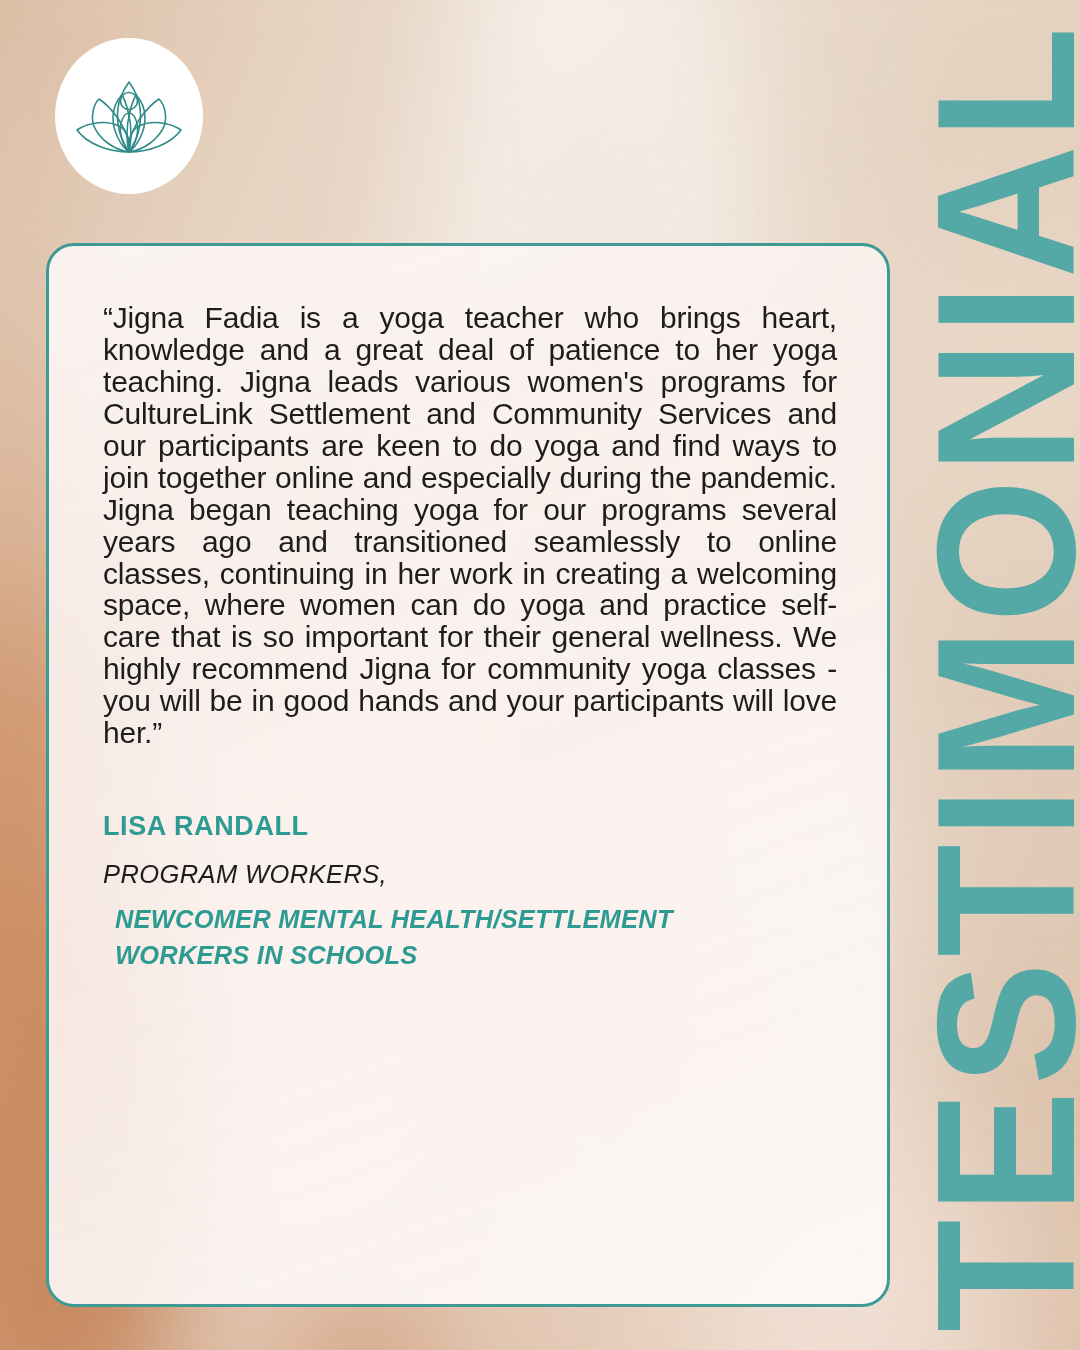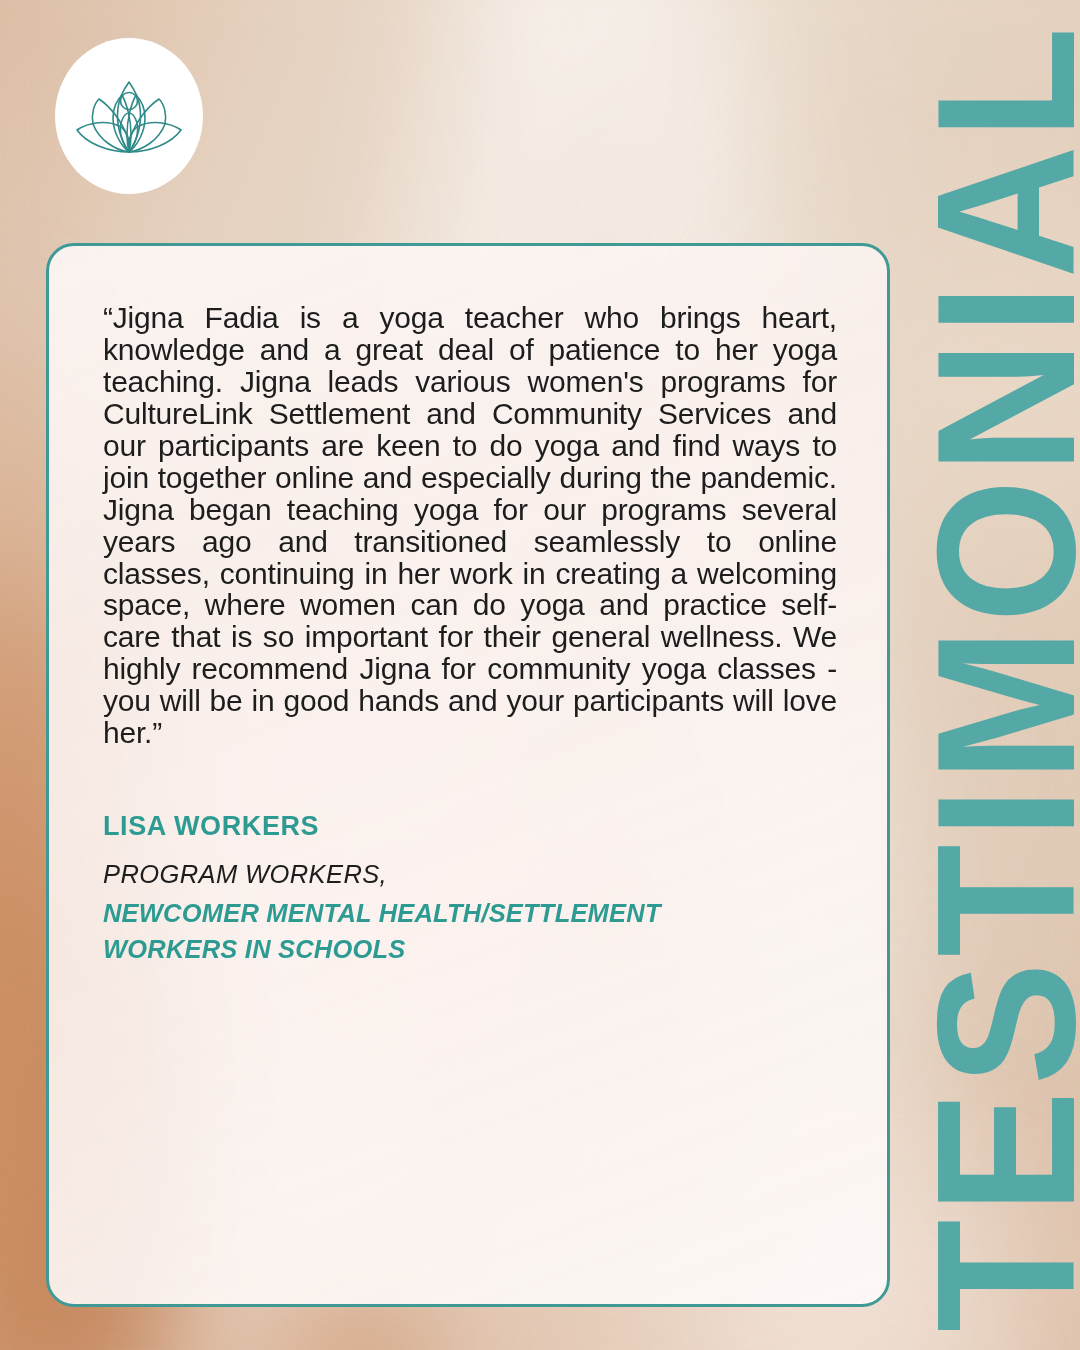--- a/index.html
+++ b/index.html
@@ -158,21 +158,21 @@
     margin: 0 0 6px 0;
   }
   .attr-org {
     font-family: "Liberation Sans", sans-serif;
     font-style: italic;
     font-weight: 700;
     font-size: 25.5px;
     letter-spacing: 0.2px;
     line-height: 1.42;
     color: #2e9b93;
-    margin: 0;
+    margin: 12px;
     white-space: pre-line;
   }
 </style>
 </head>
 <body>
 
 <div id="canvas">
 
   <div class="bg-base">
     <div class="bg-layer bg-l1"></div>
@@ -204,20 +204,20 @@
 
         <circle cx="56" cy="33" r="8.5"></circle>
       </svg>
     </span>
   </div>
 
   <div class="card">
     <p class="quote-text">“Jigna Fadia is a yoga teacher who brings heart, knowledge and a great deal of patience to her yoga teaching. Jigna leads various women's programs for CultureLink Settlement and Community Services and our participants are keen to do yoga and find ways to join together online and especially during the pandemic. Jigna began teaching yoga for our programs several years ago and transitioned seamlessly to online classes, continuing in her work in creating a welcoming space, where women can do yoga and practice self-care that is so important for their general wellness. We highly recommend Jigna for community yoga classes - you will be in good hands and your participants will love her.”</p>
 
     <div class="attribution">
-      <p class="attr-name">LISA WORKERS</p>
+      <p class="attr-name">LISA RANDALL</p>
       <p class="attr-role">PROGRAM WORKERS,</p>
       <p class="attr-org">NEWCOMER MENTAL HEALTH/SETTLEMENT
 WORKERS IN SCHOOLS</p>
     </div>
   </div>
 
 </div>
 
 </body></html>

